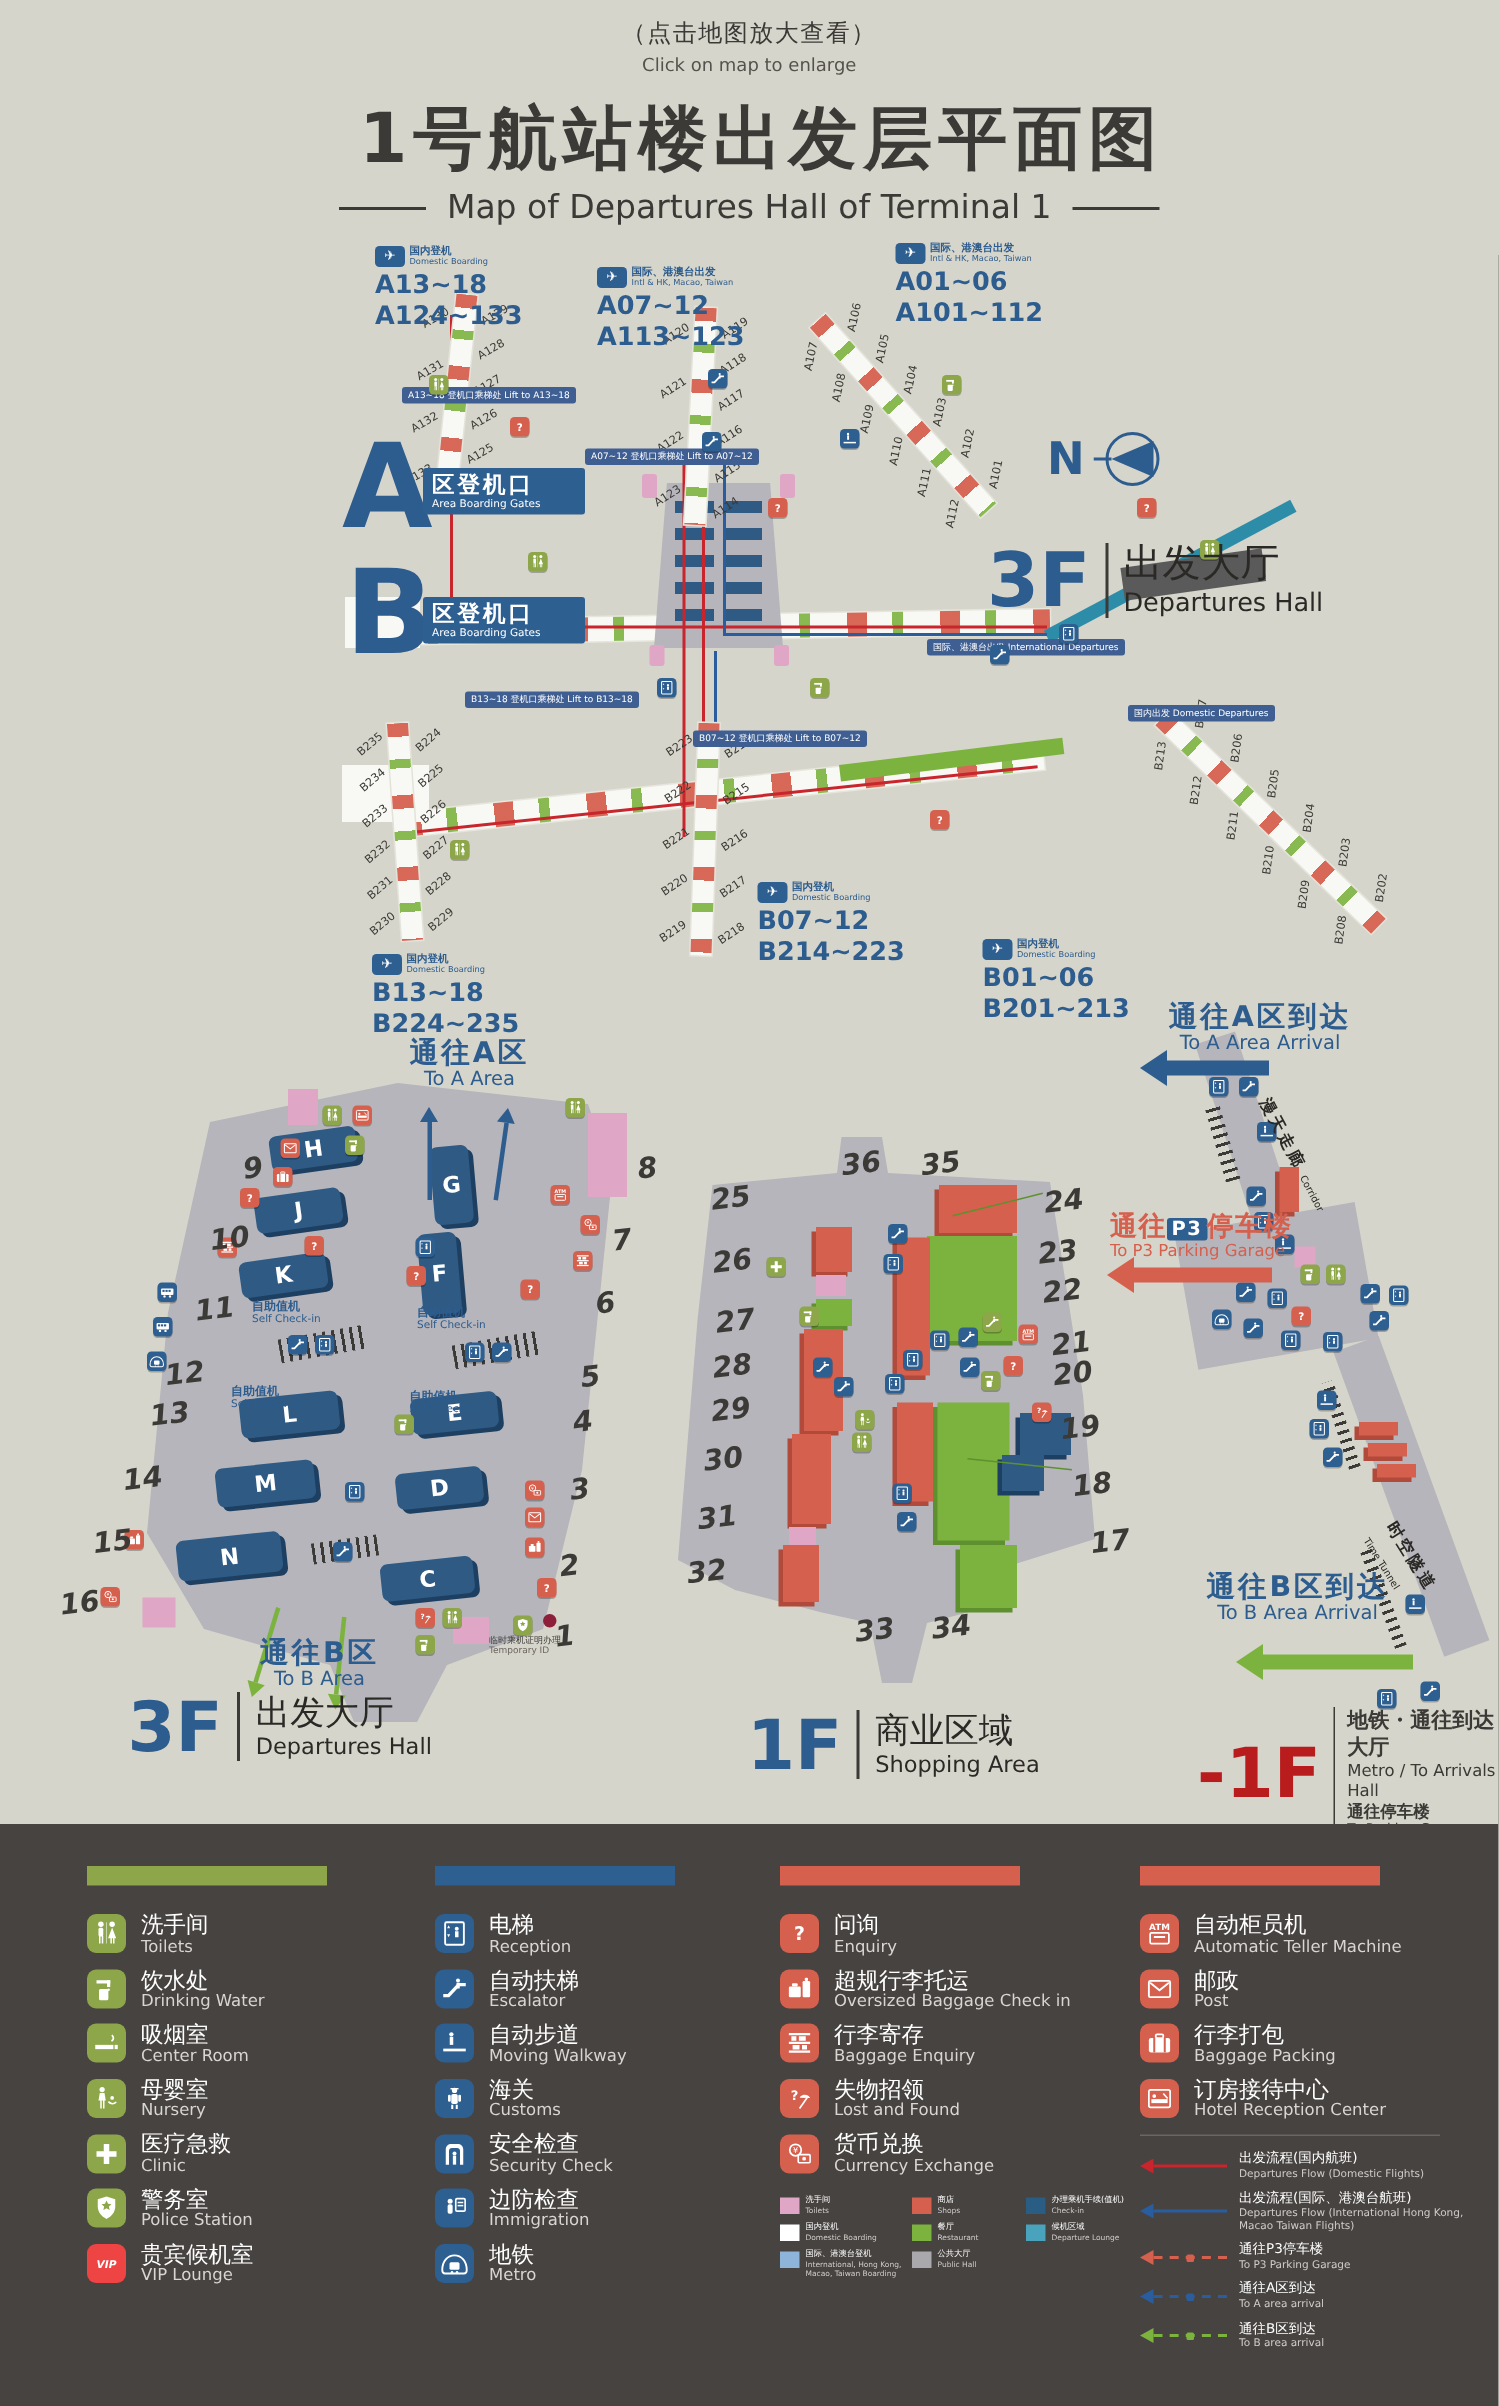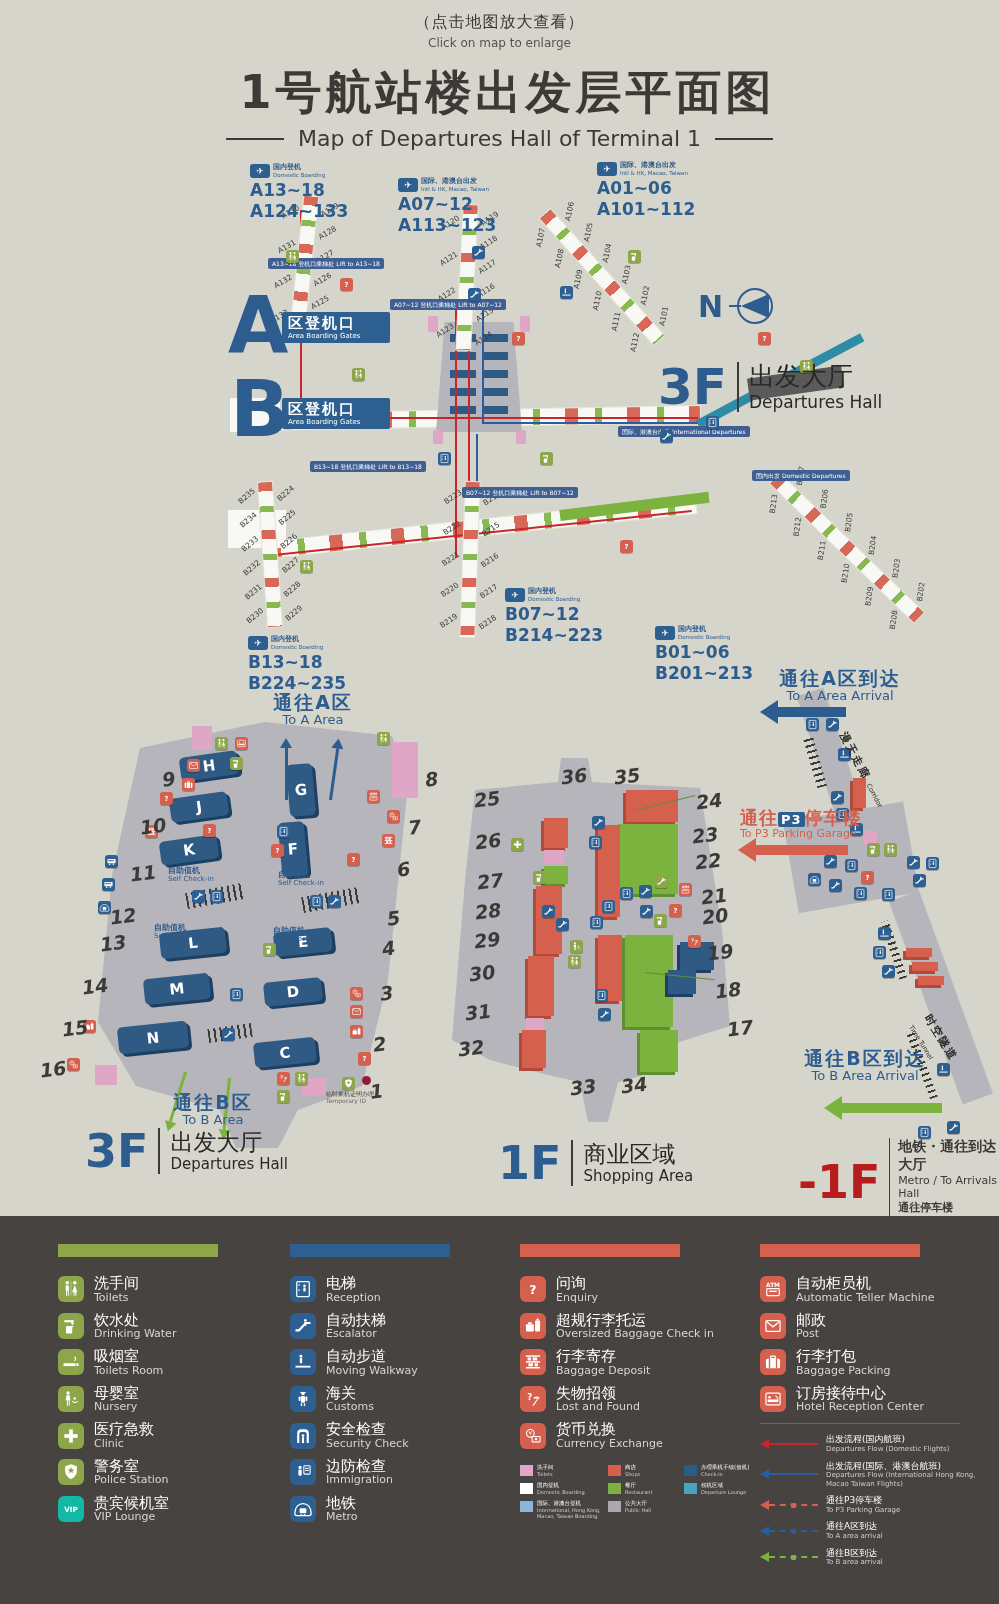--- a/index.html
+++ b/index.html
@@ -1453,21 +1453,21 @@
           <div class="leg-item">
           <span class="tile" style="background: rgb(140, 166, 73);">
               <svg viewBox="0 0 24 24" fill="#fff">
                 <rect x="3" y="13.5" width="14.5" height="3.4"></rect>
                 <rect x="18.5" y="13.5" width="2.5" height="3.4"></rect>
                 <path d="M16 10.5c2.5-1.5 1.5-3.5.3-4.8" fill="none" stroke="#fff" stroke-width="1.4"></path>
               </svg>
             </span>
           <span>
               <div class="zh">吸烟室</div>
-              <div class="en">Toilets Room</div>
+              <div class="en">Center Room</div>
             </span>
         </div>
           <div class="leg-item">
           <span class="tile" style="background: rgb(140, 166, 73);">
               <svg viewBox="0 0 24 24" fill="#fff">
                 <circle cx="8.5" cy="4.8" r="2.1"></circle>
                 <path d="M6.6 7.6h3.8l1 6h-5.8z"></path>
                 <rect x="7" y="13" width="1.2" height="7"></rect>
                 <rect x="9.2" y="13" width="1.2" height="7"></rect>
                 <circle cx="16.5" cy="11.5" r="1.5"></circle>
@@ -1497,21 +1497,21 @@
                 <path d="M12 2.8l7 2.2v5.5c0 4.8-2.8 7.9-7 10.2-4.2-2.3-7-5.4-7-10.2V5z"></path>
                 <path d="M12 6l1.2 2.6 2.8.3-2.1 1.9.6 2.8-2.5-1.5-2.5 1.5.6-2.8-2.1-1.9 2.8-.3z" fill="#8ca649"></path>
               </svg>
             </span>
           <span>
               <div class="zh">警务室</div>
               <div class="en">Police Station</div>
             </span>
         </div>
           <div class="leg-item">
-          <span class="tile" style="background: #14b8a6;">
+          <span class="tile" style="background: #ef4444; font-style: italic;">
               <svg viewBox="0 0 24 24" fill="#fff">
                 <text x="12" y="15.5" font-size="8.5" font-weight="bold" text-anchor="middle" fill="#fff">VIP</text>
               </svg>
             </span>
           <span>
               <div class="zh">贵宾候机室</div>
               <div class="en">VIP Lounge</div>
             </span>
         </div>
         </div>
@@ -1663,21 +1663,21 @@
                 <rect x="3.5" y="11" width="17" height="1.8"></rect>
                 <rect x="3.5" y="18" width="17" height="1.8"></rect>
                 <rect x="5.5" y="6.6" width="4" height="3.6"></rect>
                 <rect x="11.5" y="6.6" width="5.5" height="3.6"></rect>
                 <rect x="6.5" y="13.6" width="5.5" height="3.6"></rect>
                 <rect x="14" y="13.6" width="4" height="3.6"></rect>
               </svg>
             </span>
           <span>
               <div class="zh">行李寄存</div>
-              <div class="en">Baggage Deposit</div>
+              <div class="en">Baggage Enquiry</div>
             </span>
         </div>
           <div class="leg-item">
           <span class="tile" style="background: rgb(214, 96, 78);">
               <svg viewBox="0 0 24 24" fill="#fff">
                 <text x="8" y="13.5" font-size="10.5" font-weight="bold" text-anchor="middle" fill="#fff">?</text>
                 <path d="M11.5 19.5l6-8.5 1.1.8-6 8.5z"></path>
                 <path d="M12.5 10.5c3-2.5 6.5-1.5 8 1l-8.3-.2z"></path>
               </svg>
             </span>

